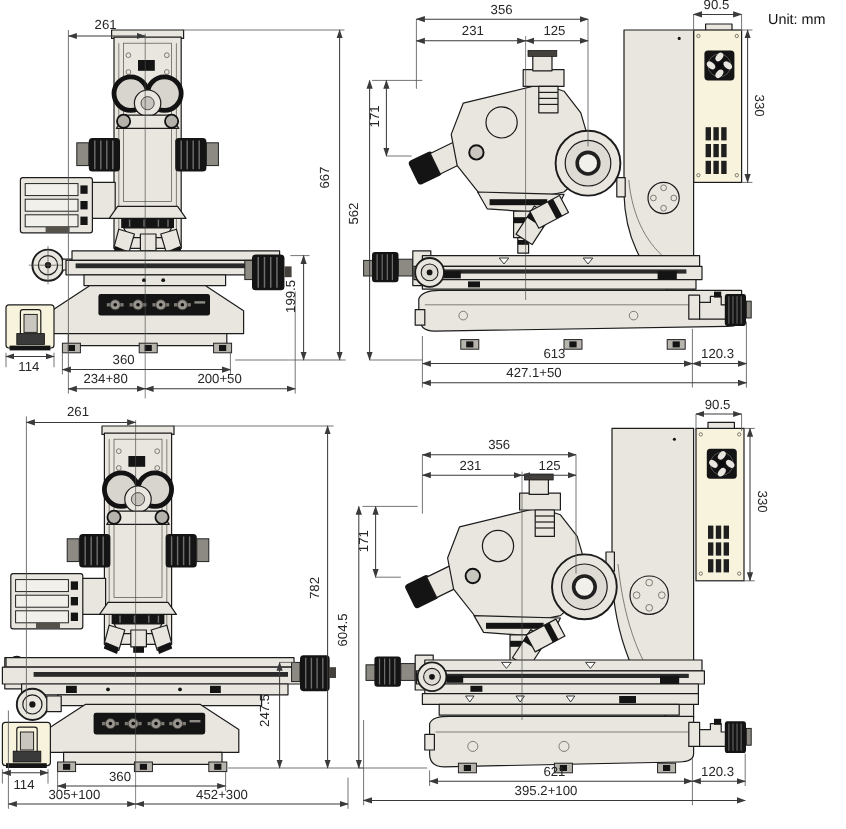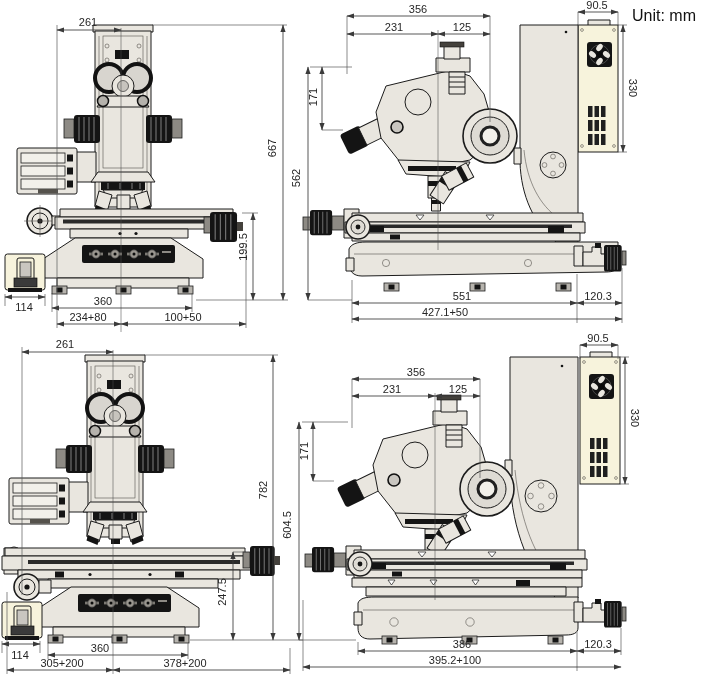--- a/index.html
+++ b/index.html
@@ -3,21 +3,21 @@
 <meta charset="utf-8">
 <style>
   html,body{margin:0;padding:0;background:#ffffff;}
   #canvas{position:relative;width:705px;height:691px;background:#fff;overflow:hidden;
           font-family:"Liberation Sans", sans-serif;}
   #drawing{position:absolute;left:0;top:0;}
   .lbl{position:absolute;font-size:11px;color:#262626;white-space:nowrap;
        transform:translate(-50%,-50%);line-height:1;letter-spacing:0;}
   .lbl.v{transform:translate(-50%,-50%) rotate(-90deg);}
   .lbl.vr{transform:translate(-50%,-50%) rotate(90deg);}
-  .lbl.unit{font-size:16px;color:#111;}
+  .lbl.unit{font-size:12px;color:#111;}
   
   .body{fill:#e9e6df;stroke:#1c1c1c;stroke-width:1;stroke-linejoin:round;}
   .cream{fill:#f7f3dc;stroke:#1c1c1c;stroke-width:1;}
   .dk{fill:#141414;stroke:none;}
   .md{fill:#8d8a84;stroke:#1c1c1c;stroke-width:.8;}
   .ln{stroke:#1c1c1c;fill:none;stroke-width:1;}
   .thin{stroke:#56534d;fill:none;stroke-width:.6;}
   .dim{stroke:#3a3a3a;stroke-width:.85;fill:none;}
   .ext{stroke:#5a5a5a;stroke-width:.7;fill:none;}
   .cl{stroke:#4a4a4a;stroke-width:.55;fill:none;}
@@ -453,45 +453,45 @@
 </svg>
 
 <div class="lbl unit" style="left:664px;top:16px">Unit: mm</div>
 
 <div class="lbl" style="left:88px;top:22px">261</div>
 <div class="lbl v" style="left:272px;top:148px">667</div>
 <div class="lbl v" style="left:243px;top:247px">199.5</div>
 <div class="lbl" style="left:103px;top:301px">360</div>
 <div class="lbl" style="left:24px;top:307px">114</div>
 <div class="lbl" style="left:88px;top:317px">234+80</div>
-<div class="lbl" style="left:183px;top:317px">100+50</div>
+<div class="lbl" style="left:183px;top:317px">200+50</div>
 
 <div class="lbl" style="left:418px;top:9px">356</div>
 <div class="lbl" style="left:394px;top:27px">231</div>
 <div class="lbl" style="left:462px;top:27px">125</div>
 <div class="lbl v" style="left:313px;top:97px">171</div>
 <div class="lbl v" style="left:296px;top:178px">562</div>
 <div class="lbl" style="left:597px;top:5px">90.5</div>
 <div class="lbl vr" style="left:632px;top:88px">330</div>
-<div class="lbl" style="left:462px;top:296px">551</div>
+<div class="lbl" style="left:462px;top:296px">613</div>
 <div class="lbl" style="left:598px;top:296px">120.3</div>
 <div class="lbl" style="left:445px;top:312px">427.1+50</div>
 
 <div class="lbl" style="left:65px;top:344px">261</div>
 <div class="lbl v" style="left:263px;top:490px">782</div>
 <div class="lbl v" style="left:222px;top:592px">247.5</div>
 <div class="lbl" style="left:100px;top:648px">360</div>
 <div class="lbl" style="left:20px;top:655px">114</div>
-<div class="lbl" style="left:62px;top:663px">305+200</div>
-<div class="lbl" style="left:185px;top:663px">378+200</div>
+<div class="lbl" style="left:62px;top:663px">305+100</div>
+<div class="lbl" style="left:185px;top:663px">452+300</div>
 
 <div class="lbl" style="left:416px;top:372px">356</div>
 <div class="lbl" style="left:392px;top:389px">231</div>
 <div class="lbl" style="left:458px;top:389px">125</div>
 <div class="lbl v" style="left:304px;top:451px">171</div>
 <div class="lbl v" style="left:287px;top:525px">604.5</div>
 <div class="lbl" style="left:598px;top:338px">90.5</div>
 <div class="lbl vr" style="left:634px;top:418px">330</div>
-<div class="lbl" style="left:462px;top:644px">386</div>
+<div class="lbl" style="left:462px;top:644px">621</div>
 <div class="lbl" style="left:598px;top:644px">120.3</div>
 <div class="lbl" style="left:455px;top:660px">395.2+100</div>
 
 </div>
 
 </body></html>

